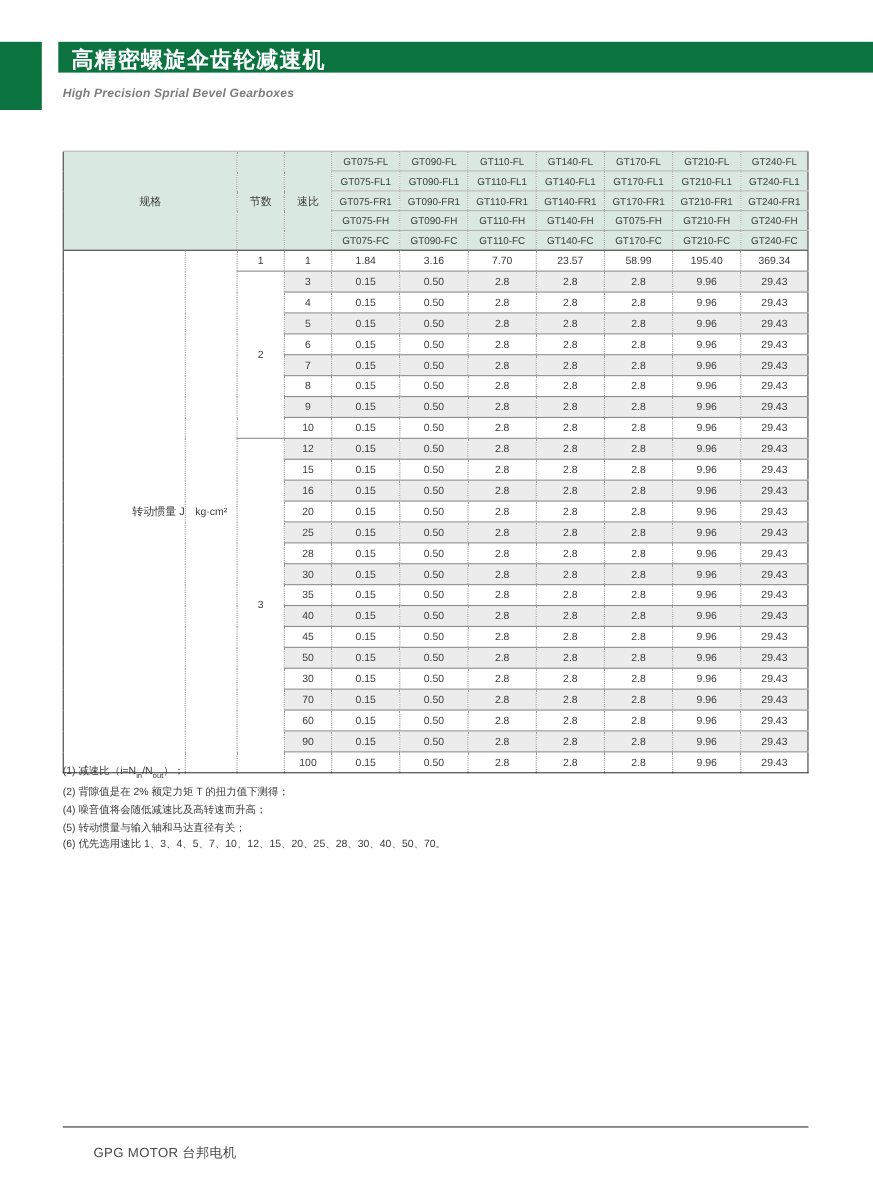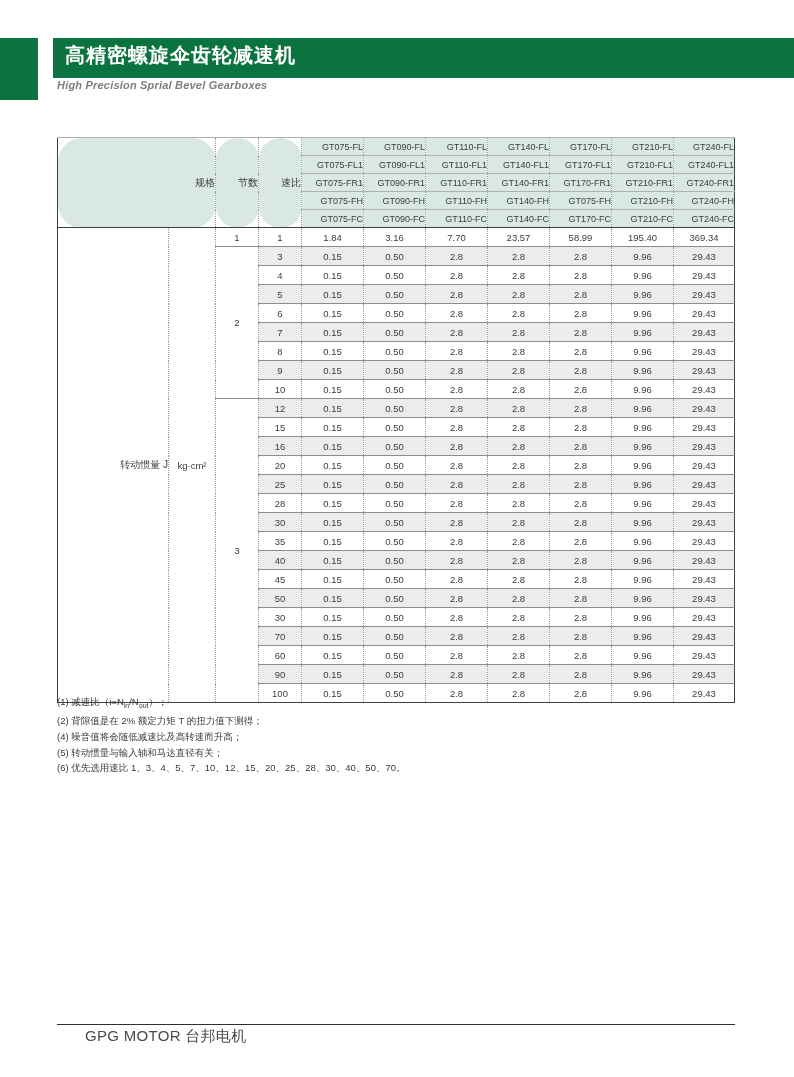--- a/index.html
+++ b/index.html
@@ -1,43 +1,43 @@
 <!DOCTYPE html>
 <html><head>
 <meta charset="utf-8">
 <style>
   html,body{margin:0;padding:0;background:#fff;}
   .page{
     position:relative;width:794px;height:1077px;background:#ffffff;overflow:hidden;
     font-family:"Liberation Sans","DejaVu Sans",sans-serif;
   }
   .left-block{position:absolute;left:0;top:38px;width:38px;height:62px;background:#0a7340;}
-  .banner{position:absolute;left:53px;top:38px;right:0;height:40px;background:#0a7340;}
+  .banner{position:absolute;left:53px;top:38px;right:0;height:28px;background:#0a7340;}
   .banner h1{margin:0;padding:0 0 0 12px;font-size:20px;line-height:34px;color:#ffffff;font-weight:bold;letter-spacing:1px;}
   .subtitle{position:absolute;left:57px;top:79px;font-size:11px;font-weight:bold;color:#7d7d7d;letter-spacing:.2px;font-style:italic;}
   .section-row{position:absolute;left:57px;top:106px;width:678px;height:20px;}
   .section-title{position:absolute;left:0;bottom:2px;font-size:12.5px;font-weight:bold;color:#1a1a1a;}
   .unit-note{position:absolute;right:2px;bottom:3px;font-size:8.5px;color:#4a4a4a;}
   .table-wrap{position:absolute;left:57px;top:137px;}
   table{border-collapse:collapse;table-layout:fixed;width:678px;font-size:9.5px;color:#3c3c3c;border:1.5px solid #3f3f3f;}
   td,th{padding:0;margin:0;font-weight:normal;overflow:hidden;white-space:nowrap;}
-  thead td{background:#d9e8e1;text-align:right;height:17px;font-size:9px;
+  thead td{background:#d9e8e1;text-align:center;height:17px;font-size:9px;
     border-left:1px dotted #9a9a9a;border-top:1px solid #b0b0b0;}
-  thead td.lbl{font-size:10px;color:#3c3c3c;border-radius:24px;}
+  thead td.lbl{font-size:10px;color:#3c3c3c;}
   tbody td{height:18px;text-align:center;border-left:1px dotted #9a9a9a;border-top:1px solid #8c8c8c;}
   tbody tr.first-body td{border-top:1.5px solid #3f3f3f;}
   td.shade{background:#ececec;}
   td.spec-label{text-align:right;padding-left:9px;background:#ffffff;font-size:10px;}
   td.spec-unit{background:#ffffff;}
   td.stages-cell{background:#ffffff;}
   sub{font-size:7px;}
   .footnotes{position:absolute;left:57px;top:694px;font-size:9.5px;color:#3a3a3a;line-height:15.6px;}
   .footer{position:absolute;left:57px;top:1024px;width:678px;}
   .footer-line{height:0;border-top:1.5px solid #2f2f2f;}
-  .footer-text{margin:2px 0 0 28px;font-size:15px;color:#4a4a4a;letter-spacing:.3px;}
+  .footer-text{margin:15px 0 0 28px;font-size:12px;color:#4a4a4a;letter-spacing:.3px;}
 </style>
 </head>
 <body>
 
 <div class="page">
 
   <div class="left-block"></div>
 
   <div class="banner">
     <h1>高精密螺旋伞齿轮减速机</h1>

